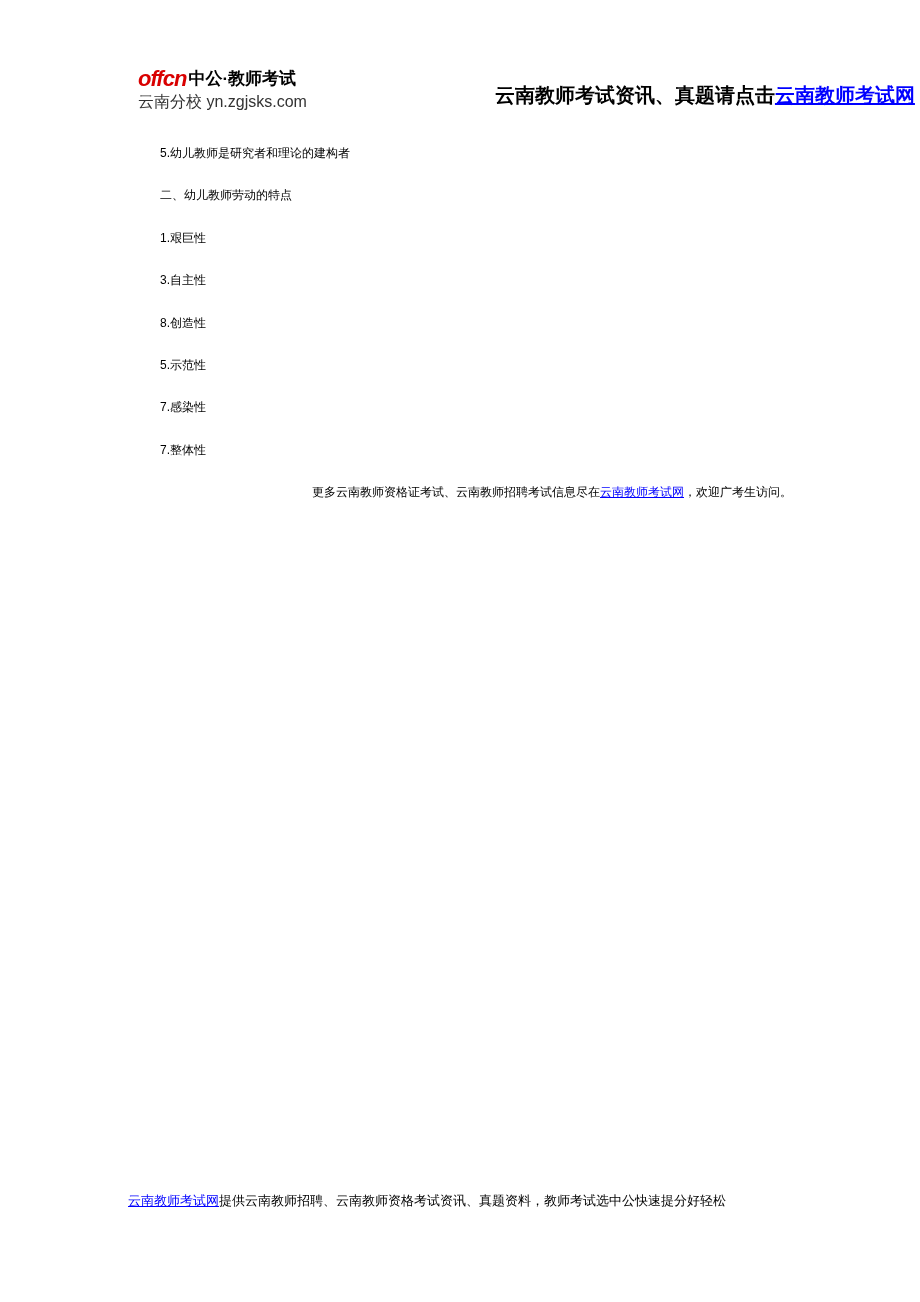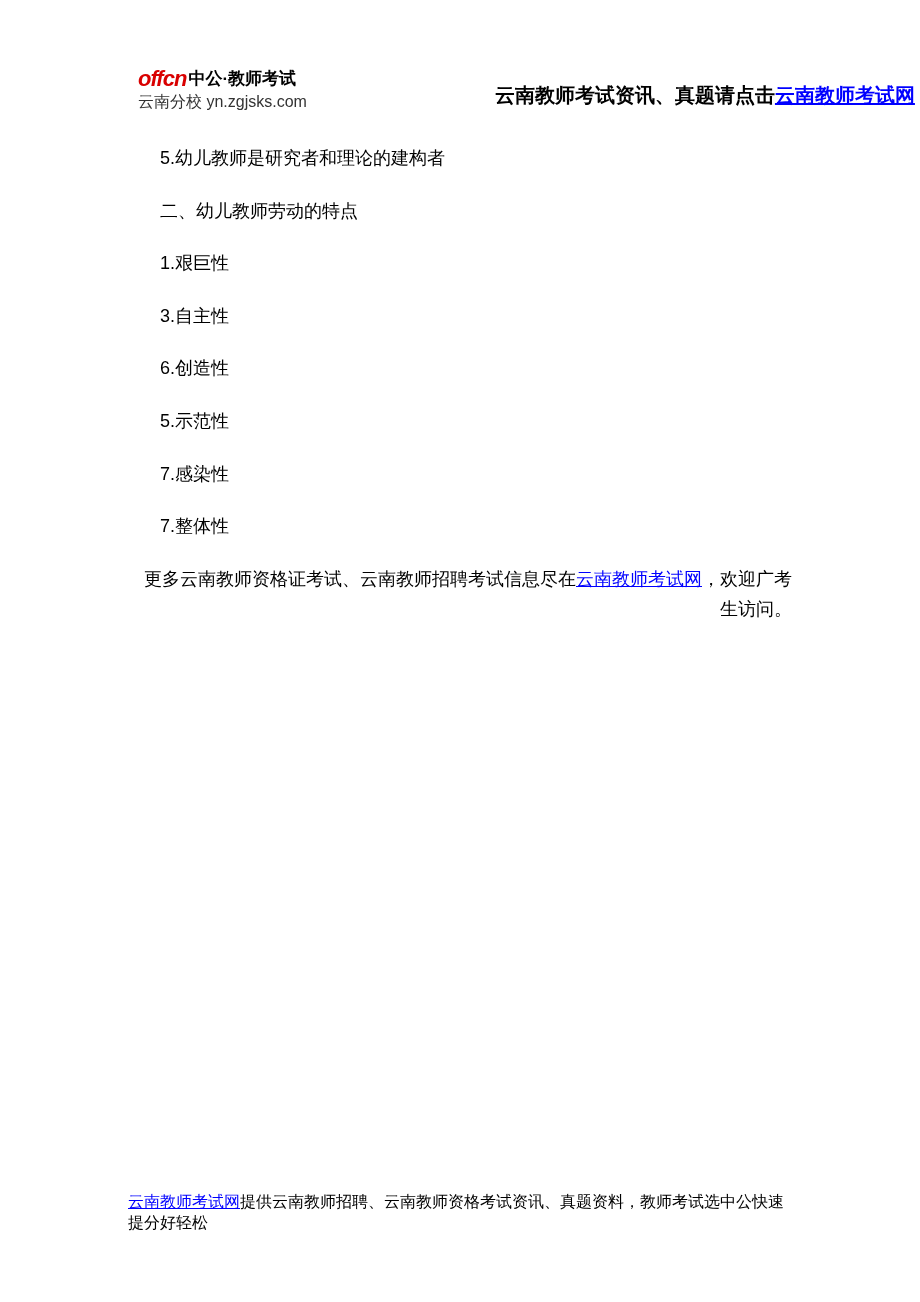--- a/index.html
+++ b/index.html
@@ -64,39 +64,39 @@
     .header-link {
       color: #0000ff;
       text-decoration: underline;
     }
     .content {
       padding: 0 128px;
     }
     .content p {
       margin-bottom: 22px;
       line-height: 1.7;
-      font-size: 18px;
+      font-size: 12px;
     }
     .content p.list-item {
       padding-left: 32px;
     }
     .footer-text {
       padding-left: 0;
       text-align: right;
     }
     .link {
       color: #0000ff;
       text-decoration: underline;
     }
     .page-footer {
       position: absolute;
-      bottom: 68px;
+      bottom: 92px;
       left: 128px;
       right: 128px;
-      font-size: 16px;
+      font-size: 13px;
       color: #000;
     }
   </style>
 </head>
 <body>
 
 <div class="header">
   <div class="logo-group">
     <div class="logo-top">
       <span class="logo-offcn">offcn</span>
@@ -107,21 +107,21 @@
   <div class="header-right">
     <span>云南教师考试资讯、真题请点击</span><a href="#" class="header-link">云南教师考试网</a>
   </div>
 </div>
 
 <div class="content">
   <p class="list-item">5.幼儿教师是研究者和理论的建构者</p>
   <p class="list-item">二、幼儿教师劳动的特点</p>
   <p class="list-item">1.艰巨性</p>
   <p class="list-item">3.自主性</p>
-  <p class="list-item">6.创造性</p>
+  <p class="list-item">8.创造性</p>
   <p class="list-item">5.示范性</p>
   <p class="list-item">7.感染性</p>
   <p class="list-item">7.整体性</p>
   <p class="footer-text">
     <span>更多云南教师资格证考试、云南教师招聘考试信息尽在</span><a href="#" class="link">云南教师考试网</a><span>，欢迎广考生访问。</span>
   </p>
 </div>
 
 <div class="page-footer">
   <a href="#" class="link">云南教师考试网</a><span>提供云南教师招聘、云南教师资格考试资讯、真题资料，教师考试选中公快速提分好轻松</span>

